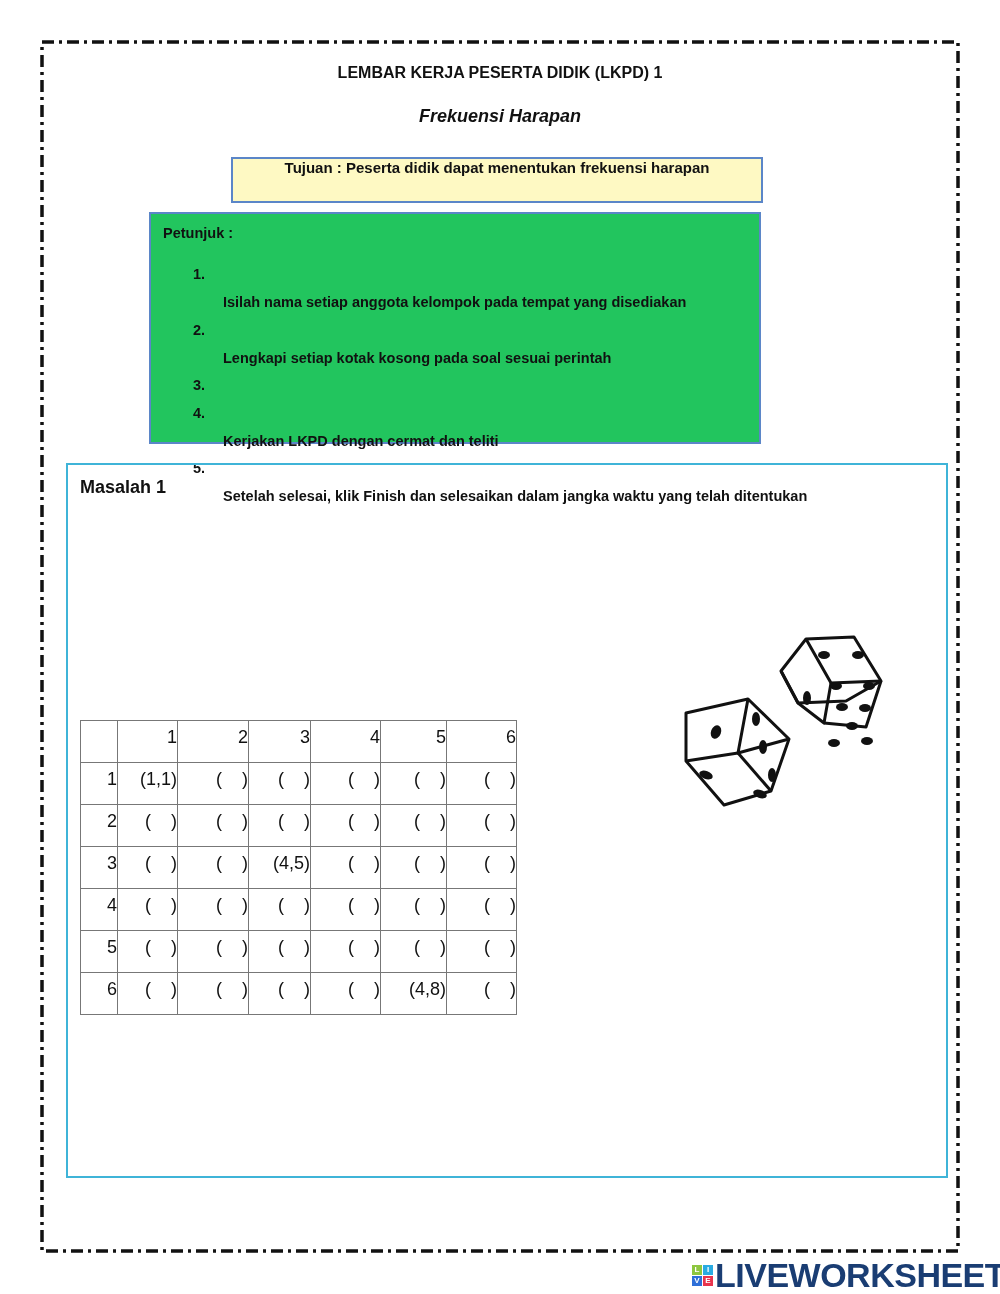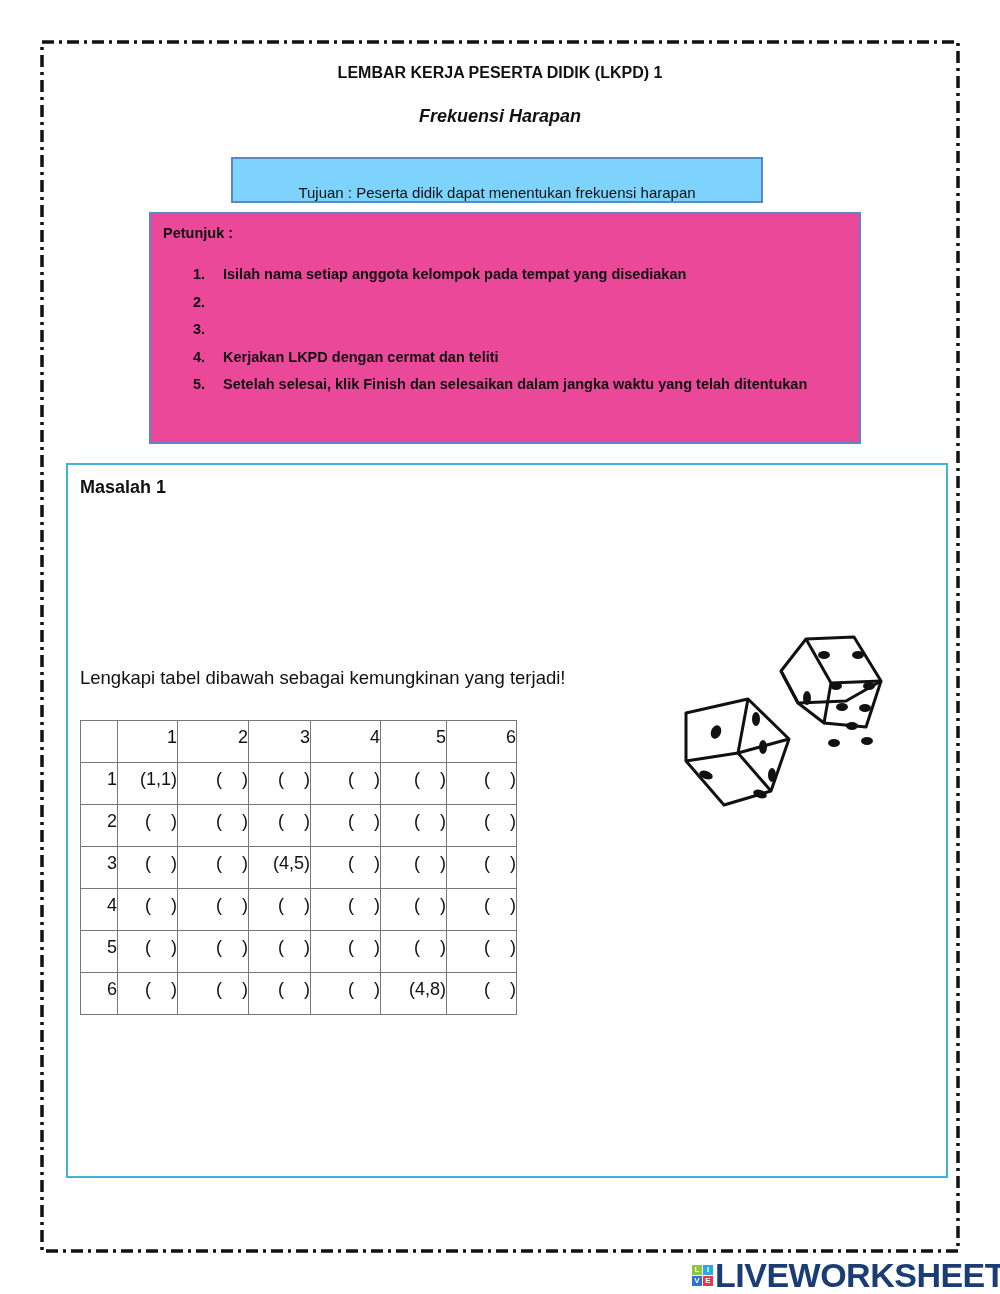--- a/index.html
+++ b/index.html
@@ -1,27 +1,27 @@
 <!DOCTYPE html>
 <html><head>
 <meta charset="utf-8">
 <style>
   html, body { margin:0; padding:0; background:#ffffff; }
   body { width:1000px; height:1294px; position:relative; font-family:"Liberation Sans", sans-serif; color:#111; overflow:hidden; }
   .frame { position:absolute; left:40px; top:40px; width:920px; height:1213px; }
   .frame svg { position:absolute; left:0; top:0; }
   .title { position:absolute; left:0; width:1000px; top:64px; text-align:center; font-weight:bold; font-size:16px; }
   .subtitle { position:absolute; left:0; width:1000px; top:106px; text-align:center; font-weight:bold; font-style:italic; font-size:18px; }
-  .goal { position:absolute; left:231px; top:157px; width:532px; height:46px; background:#7dd3fc; border:2px solid #5b86c8; box-sizing:border-box; display:flex; align-items:flex-end; justify-content:center; font-weight:normal; font-size:15px; }
-  .instr { position:absolute; left:149px; top:212px; width:712px; height:232px; background:#ec4899; border:2px solid #5b86c8; box-sizing:border-box; }
+  .goal { position:absolute; left:231px; top:157px; width:532px; height:46px; background:#fef9c3; border:2px solid #5b86c8; box-sizing:border-box; display:flex; align-items:flex-start; justify-content:center; font-weight:bold; font-size:15px; }
+  .instr { position:absolute; left:149px; top:212px; width:612px; height:232px; background:#22c55e; border:2px solid #5b86c8; box-sizing:border-box; }
   .instr-title { position:absolute; left:12px; top:11px; font-weight:bold; font-size:14.5px; }
   .instr ol { position:absolute; left:42px; top:47px; width:644px; margin:0; padding:0; list-style:none; font-weight:bold; font-size:14.5px; }
   .instr li { display:flex; line-height:27.5px; }
   .instr li .num { width:30px; flex:none; }
-  .instr li .txt { text-align:justify; text-align-last:left; }
+  .instr li .txt { text-align:justify; text-align-last:left;margin-top:28px; }
   .problem { position:absolute; left:66px; top:463px; width:882px; height:715px; border:2px solid #3fb4d8; box-sizing:border-box;text-align:right; }
   .p-title { position:absolute; left:12px; top:12px; font-weight:bold; font-size:18px; }
   .p-text { position:absolute; left:12px; top:58px; width:850px; font-size:18.5px; line-height:42px; }
   .p-instr { position:absolute; left:12px; top:202px; font-size:18.5px; }
   table.grid { position:absolute; left:12px; top:255px; border-collapse:collapse; font-size:18px; }
   table.grid td { border:1px solid #777; height:42px; padding:0 0 0 8px; vertical-align:top; padding-top:6px; box-sizing:border-box; }
   .dice { position:absolute; left:608px; top:166px; width:220px; height:180px; }
   .conclusion { position:absolute; left:12px; top:612px; font-size:18.5px; }
   .conclusion .math { font-family:"DejaVu Serif", serif; font-style:italic; }
   .logo { position:absolute; left:692px; top:1256px; display:flex; align-items:center; }
@@ -47,38 +47,38 @@
 
 <div class="instr">
   <div class="instr-title">Petunjuk :</div>
   <ol>
     <li>
         <span class="num">1.</span>
         <span class="txt">Isilah nama setiap anggota kelompok pada tempat yang disediakan</span>
       </li>
     <li>
         <span class="num">2.</span>
+        <span class="txt">Lengkapi setiap kotak kosong pada soal sesuai perintah</span>
       </li>
     <li>
         <span class="num">3.</span>
       </li>
     <li>
         <span class="num">4.</span>
         <span class="txt">Kerjakan LKPD dengan cermat dan teliti</span>
       </li>
     <li>
         <span class="num">5.</span>
         <span class="txt">Setelah selesai, klik Finish dan selesaikan dalam jangka waktu yang telah ditentukan</span>
       </li>
   </ol>
 </div>
 
 <div class="problem">
   <div class="p-title">Masalah 1</div>
-  <div class="p-instr">Lengkapi tabel dibawah sebagai kemungkinan yang terjadi!</div>
 
   <table class="grid">
     <tbody id="grid-body">
         <tr>
           <td style="width: 37px; white-space: pre;"></td>
           <td style="width: 60px; white-space: pre;">1</td>
           <td style="width: 71px; white-space: pre;">2</td>
           <td style="width: 62px; white-space: pre;">3</td>
           <td style="width: 70px; white-space: pre;">4</td>
           <td style="width: 66px; white-space: pre;">5</td>

